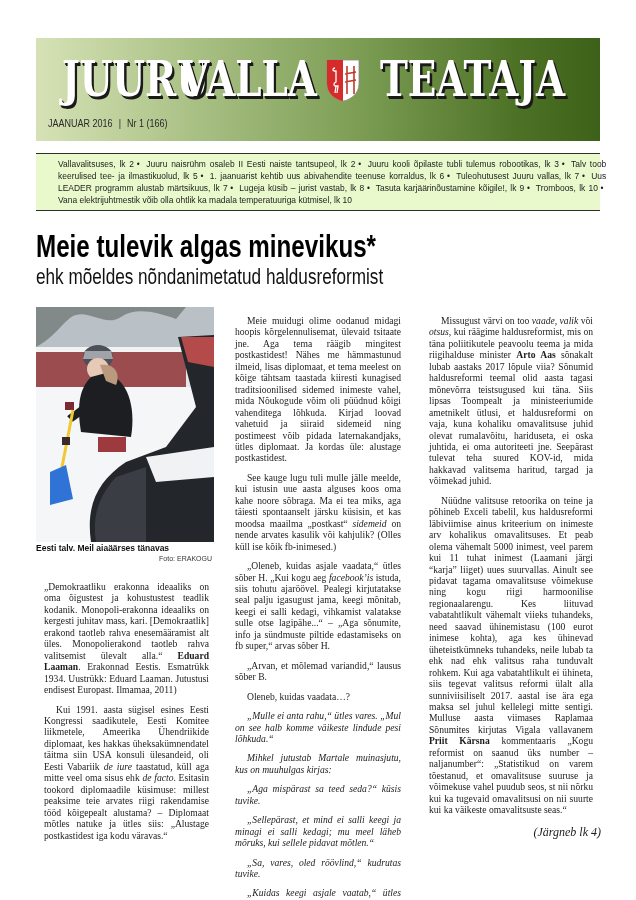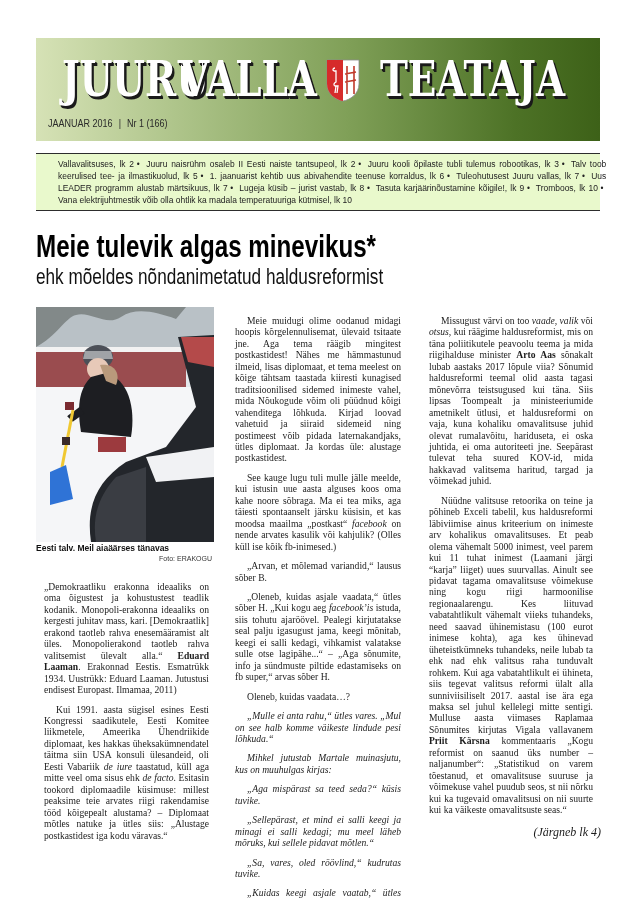--- a/index.html
+++ b/index.html
@@ -106,23 +106,23 @@
 <div class="photo-caption">Eesti talv. Meil aiaäärses tänavas</div>
 <div class="photo-credit">Foto: ERAKOGU</div>
 
 <div class="col col1a">
   <p class="noindent"><span>„Demokraatliku erakonna ideaaliks on oma õigustest ja kohustustest teadlik kodanik. Monopoli-erakonna ideaaliks on kergesti juhitav mass, kari. [Demokraatlik] erakond taotleb rahva enesemääramist alt üles. Monopolierakond taotleb rahva valitsemist ülevalt alla.“ </span><b>Eduard Laaman</b><span>. Erakonnad Eestis. Esmatrükk 1934. Uustrükk: Eduard Laaman. Jutustusi endisest Europast. Ilmamaa, 2011)</span></p>
   <p><span>Kui 1991. aasta sügisel esines Eesti Kongressi saadikutele, Eesti Komitee liikmetele, Ameerika Ühendriikide diplomaat, kes hakkas üheksakümnendatel täitma siin USA konsuli ülesandeid, oli Eesti Vabariik </span><i>de iure</i><span> taastatud, küll aga mitte veel oma sisus ehk </span><i>de facto</i><span>. Esitasin tookord diplomaadile küsimuse: millest peaksime teie arvates riigi rakendamise tööd kõigepealt alustama? – Diplomaat mõtles natuke ja ütles siis: „Alustage postkastidest iga kodu väravas.“</span></p>
 </div>
 
 <div class="col col2">
   <p>Meie muidugi olime oodanud midagi hoopis kõrgelennulisemat, ülevaid tsitaate jne. Aga tema räägib mingitest postkastidest! Nähes me hämmastunud ilmeid, lisas diplomaat, et tema meelest on kõige tähtsam taastada kiiresti kunagised traditsioonilised sidemed inimeste vahel, mida Nõukogude võim oli püüdnud kõigi vahenditega lõhkuda. Kirjad loovad vahetuid ja siiraid sidemeid ning postimeest võib pidada laternakandjaks, ütles diplomaat. Ja kordas üle: alustage postkastidest.</p>
-  <p><span>See kauge lugu tuli mulle jälle meelde, kui istusin uue aasta alguses koos oma kahe noore sõbraga. Ma ei tea miks, aga täiesti spontaanselt järsku küsisin, et kas moodsa maailma „postkast“ </span><i>facebook</i><span> on nende arvates kasulik või kahjulik? (Olles küll ise kõik fb-inimesed.)</span></p>
+  <p><span>See kauge lugu tuli mulle jälle meelde, kui istusin uue aasta alguses koos oma kahe noore sõbraga. Ma ei tea miks, aga täiesti spontaanselt järsku küsisin, et kas moodsa maailma „postkast“ </span><i>sidemeid</i><span> on nende arvates kasulik või kahjulik? (Olles küll ise kõik fb-inimesed.)</span></p>
+  <p><span>„Oleneb, kuidas asjale vaadata,“ ütles sõber H. „Kui kogu aeg </span><i>facebook’is</i><span> istuda, siis tohutu ajaröövel. Pealegi kirjutatakse seal palju igasugust jama, keegi mõnitab, keegi ei salli kedagi, vihkamist valatakse sulle otse lagipähe...“ – „Aga sõnumite, info ja sündmuste piltide edastamiseks on fb super,“ arvas sõber H.</span></p>
   <p>„Arvan, et mõlemad variandid,“ lausus sõber B.</p>
-  <p><span>„Oleneb, kuidas asjale vaadata,“ ütles sõber H. „Kui kogu aeg </span><i>facebook’is</i><span> istuda, siis tohutu ajaröövel. Pealegi kirjutatakse seal palju igasugust jama, keegi mõnitab, keegi ei salli kedagi, vihkamist valatakse sulle otse lagipähe...“ – „Aga sõnumite, info ja sündmuste piltide edastamiseks on fb super,“ arvas sõber H.</span></p>
   <p>Oleneb, kuidas vaadata…?</p>
   <p><i>„Mulle ei anta rahu,“ ütles vares. „Mul on see halb komme väikeste lindude pesi lõhkuda.“</i></p>
   <p><i>Mihkel jutustab Martale muinasjutu, kus on muuhulgas kirjas:</i></p>
   <p><i>„Aga mispärast sa teed seda?“ küsis tuvike.</i></p>
   <p><i>„Sellepärast, et mind ei salli keegi ja minagi ei salli kedagi; mu meel läheb mõruks, kui sellele pidavat mõtlen.“</i></p>
   <p><i>„Sa, vares, oled röövlind,“ kudrutas tuvike.</i></p>
   <p><i>„Kuidas keegi asjale vaatab,“ ütles vares.</i> (<b>Oskar Luts</b><span>. Esimesed sammud, 1932)</span></p>
   <p>Just mõte – kuidas keegi asjale vaatab – ajendas mind kirjutama seda artiklit.</p>
 </div>
 

